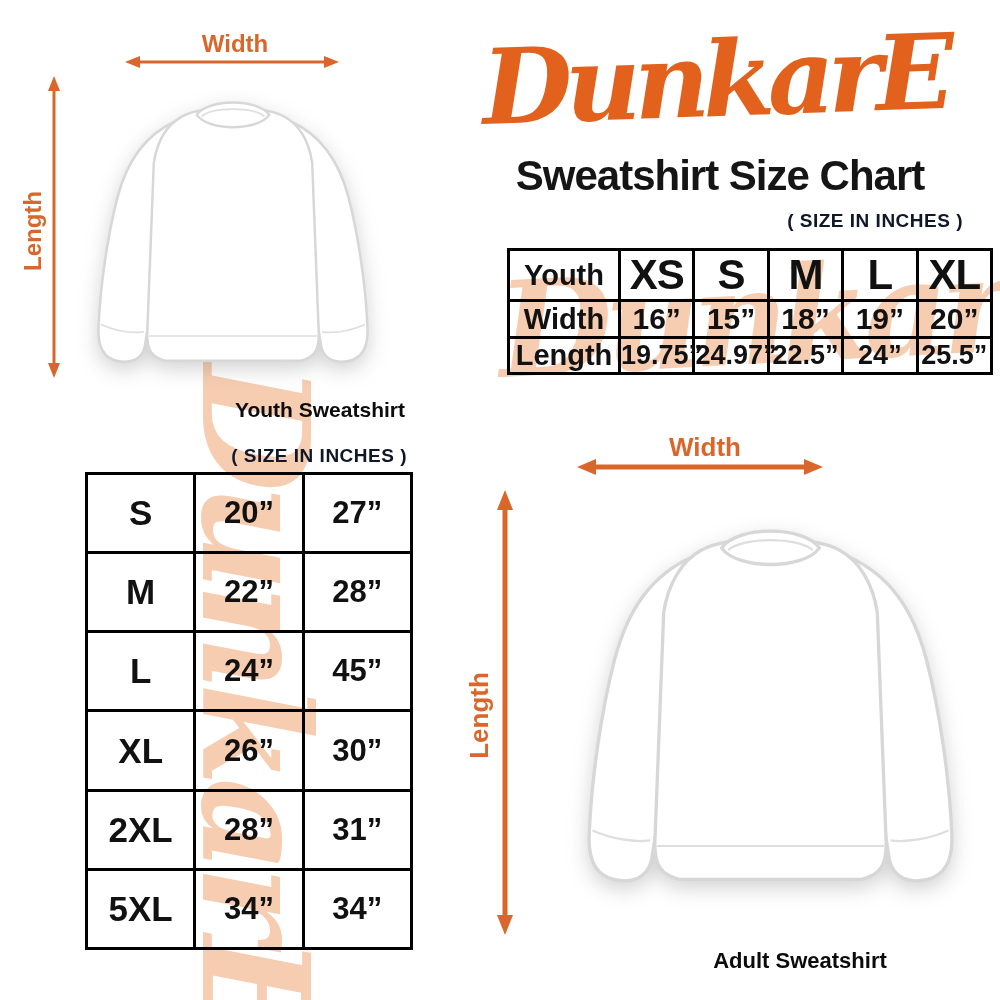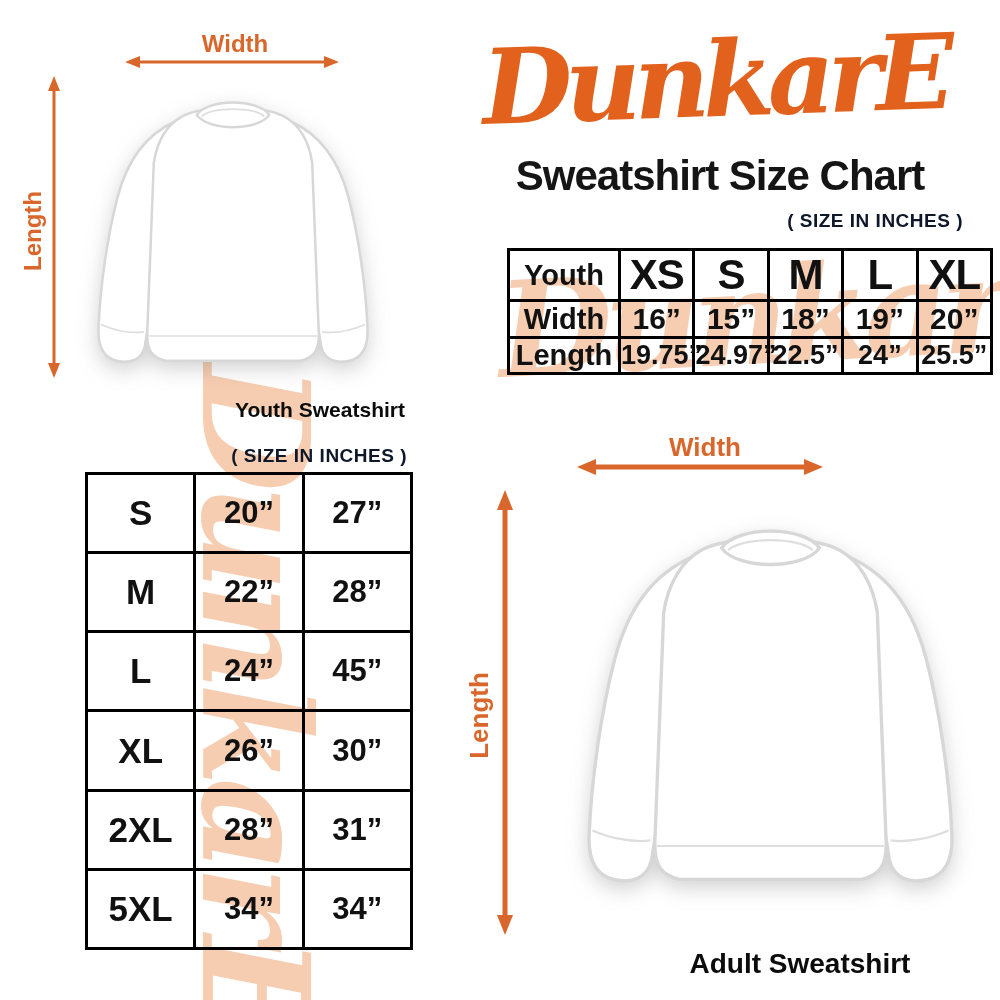--- a/index.html
+++ b/index.html
@@ -170,15 +170,15 @@
   <div class="abs measure-label rot" style="left:409px;top:700px;width:140px;font-size:26px;">Length</div>
   <svg class="abs" style="left:494px;top:490px;" width="22" height="445" viewBox="0 0 22 445">
     <line x1="11" y1="17" x2="11" y2="428" stroke="#d9662a" stroke-width="5"></line>
     <polygon points="11,0 3,20 19,20" fill="#d9662a"></polygon>
     <polygon points="11,445 3,425 19,425" fill="#d9662a"></polygon>
   </svg>
 
   <svg class="abs shirt" style="left:548px;top:480px;" width="445" height="465" viewBox="0 0 400 400">
     <use href="#sweatshirt"></use>
   </svg>
-  <div class="abs caption" style="left:650px;top:948px;width:300px;font-size:28px;">Adult Sweatshirt</div>
+  <div class="abs caption" style="left:650px;top:948px;width:300px;font-size:22px;">Adult Sweatshirt</div>
 
 </div>
 
 </body></html>

